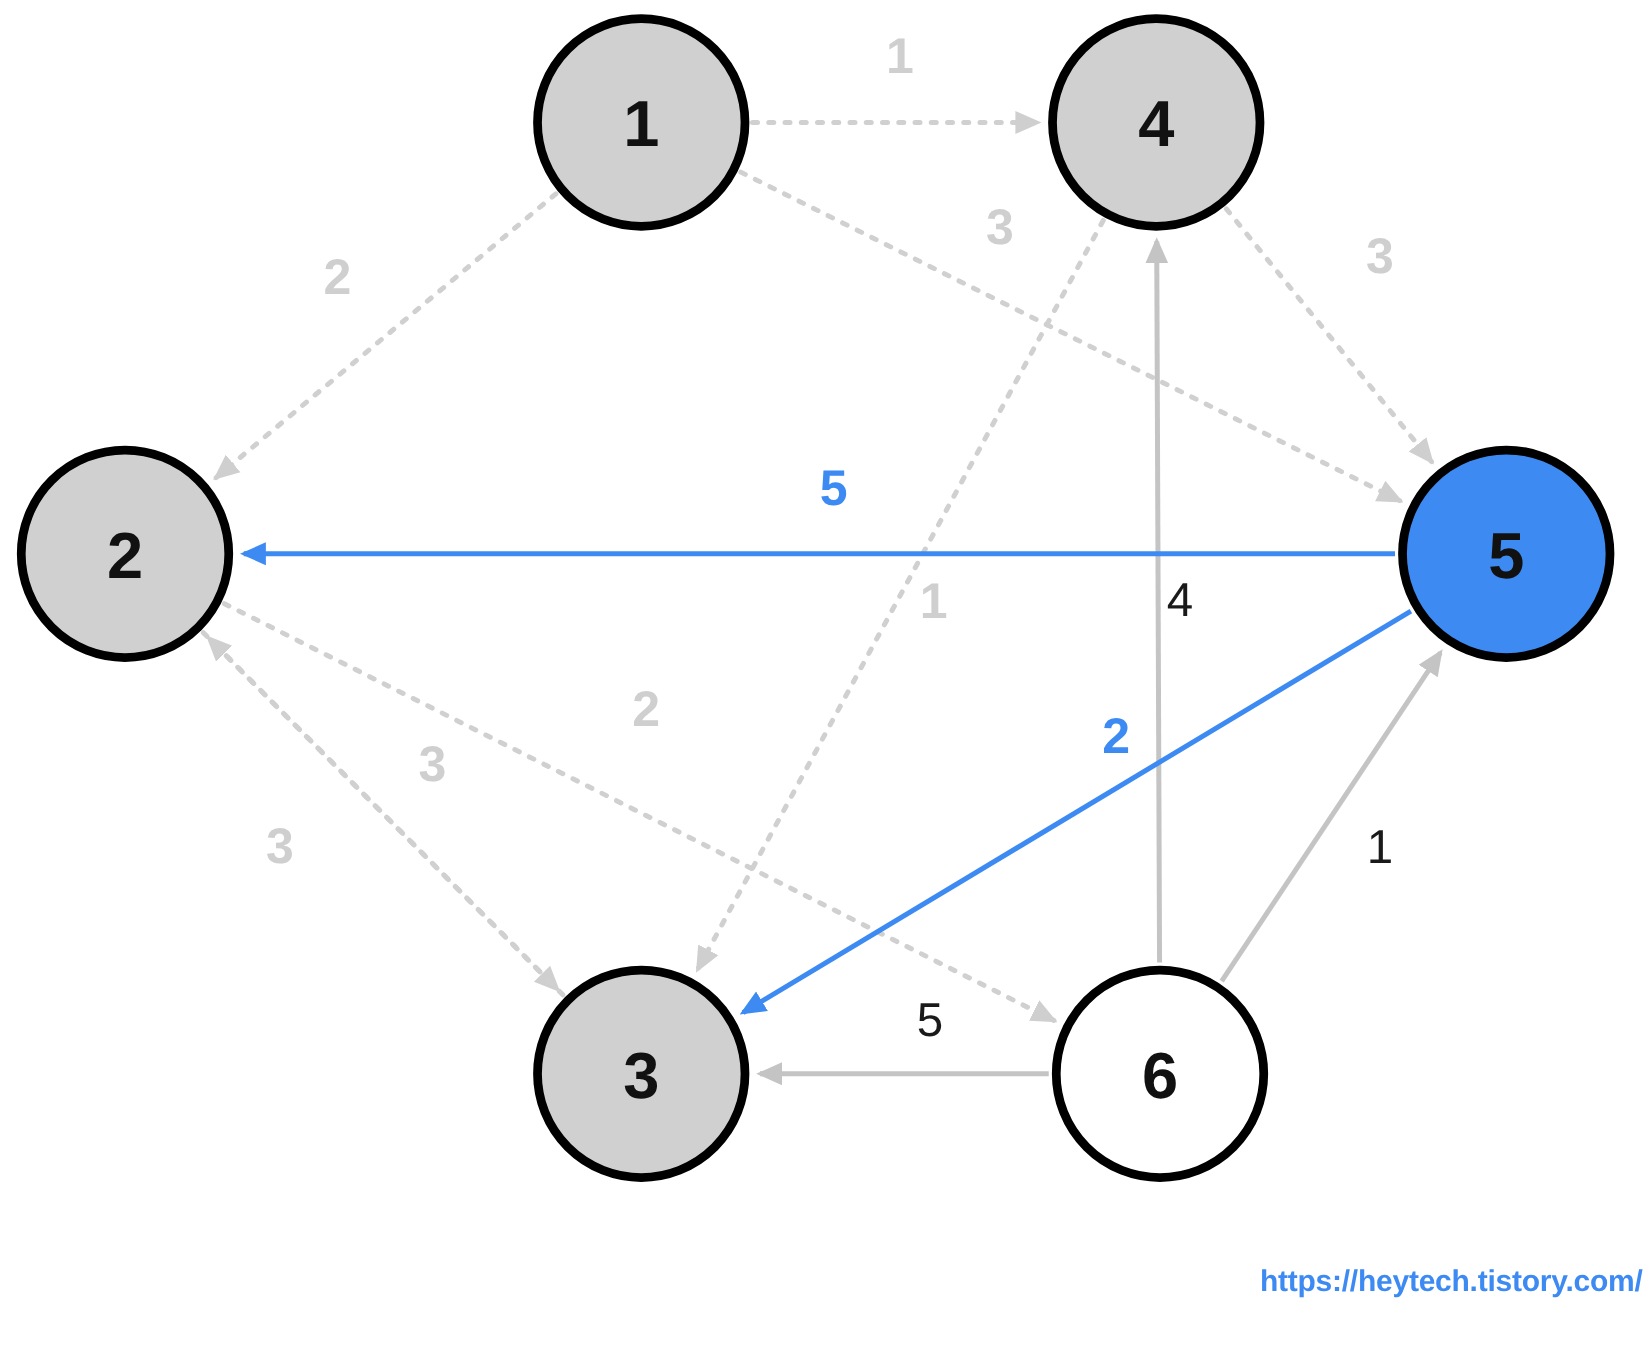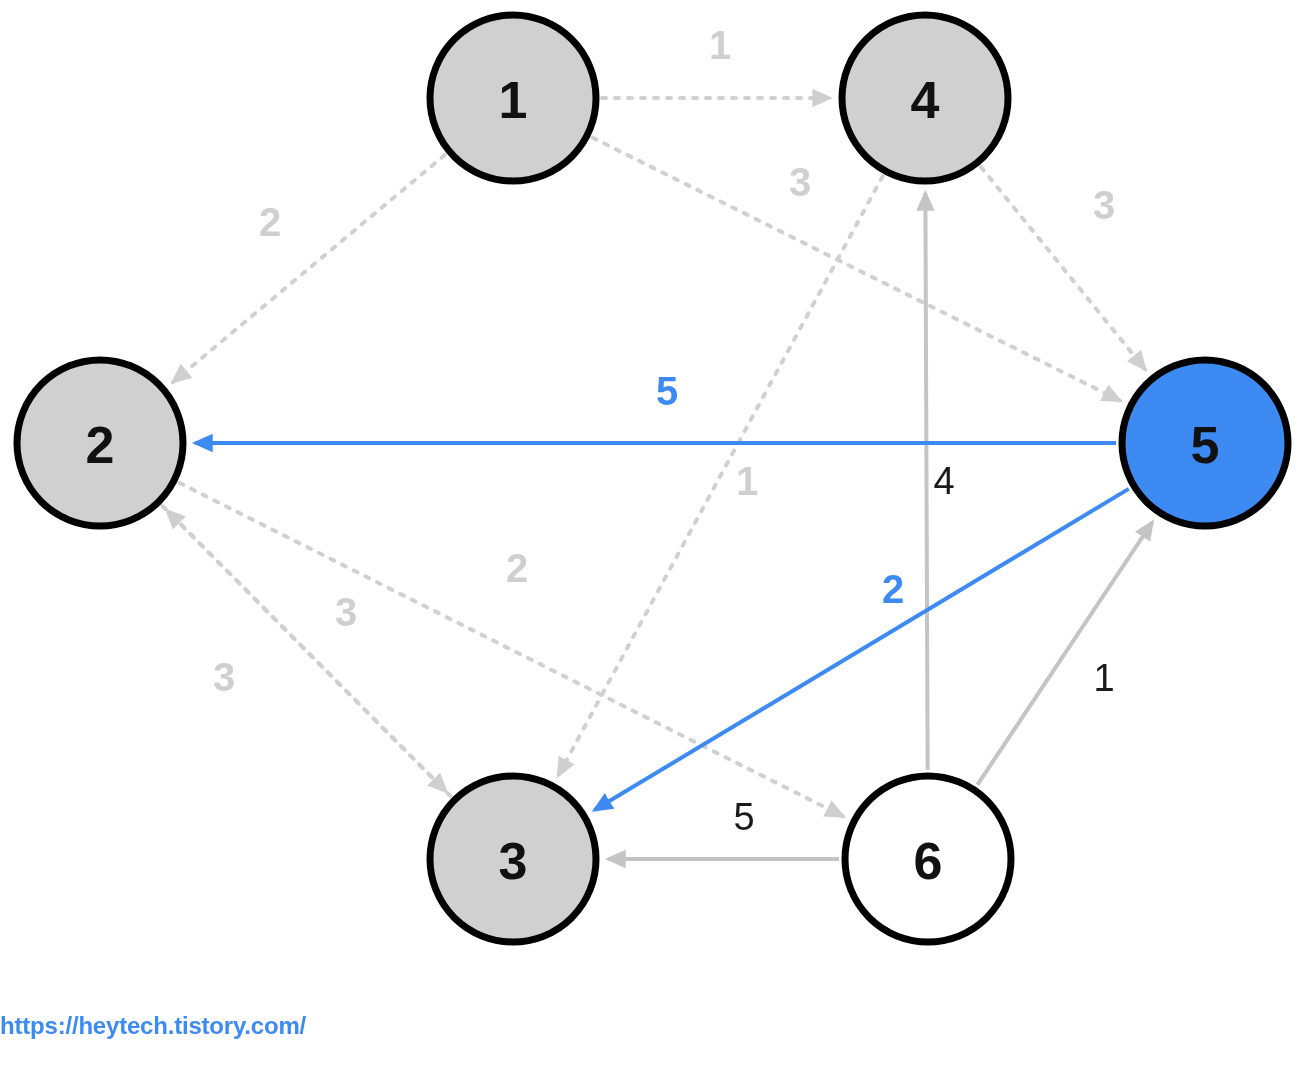--- a/index.html
+++ b/index.html
@@ -78,21 +78,21 @@
     font-weight: bold;
     fill: #3d8bf2;
     text-anchor: middle;
     dominant-baseline: central;
   }
   .footer-url {
     position: absolute;
     left: 0;
     right: 0;
     top: 1012px;
-    text-align: left;
+    text-align: right;
     font-family: "Liberation Sans", sans-serif;
     font-size: 24px;
     font-weight: bold;
     color: #3d8bf2;
     letter-spacing: -0.2px;
   }
 </style>
 </head>
 <body>
 

